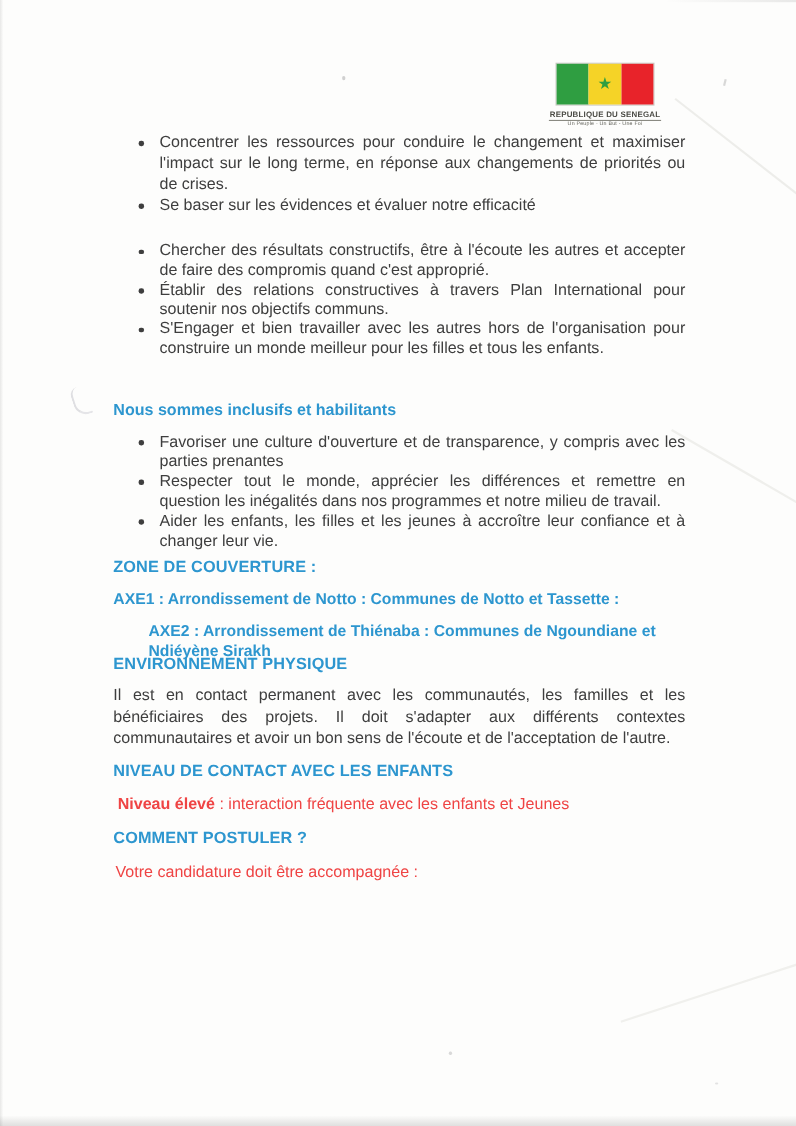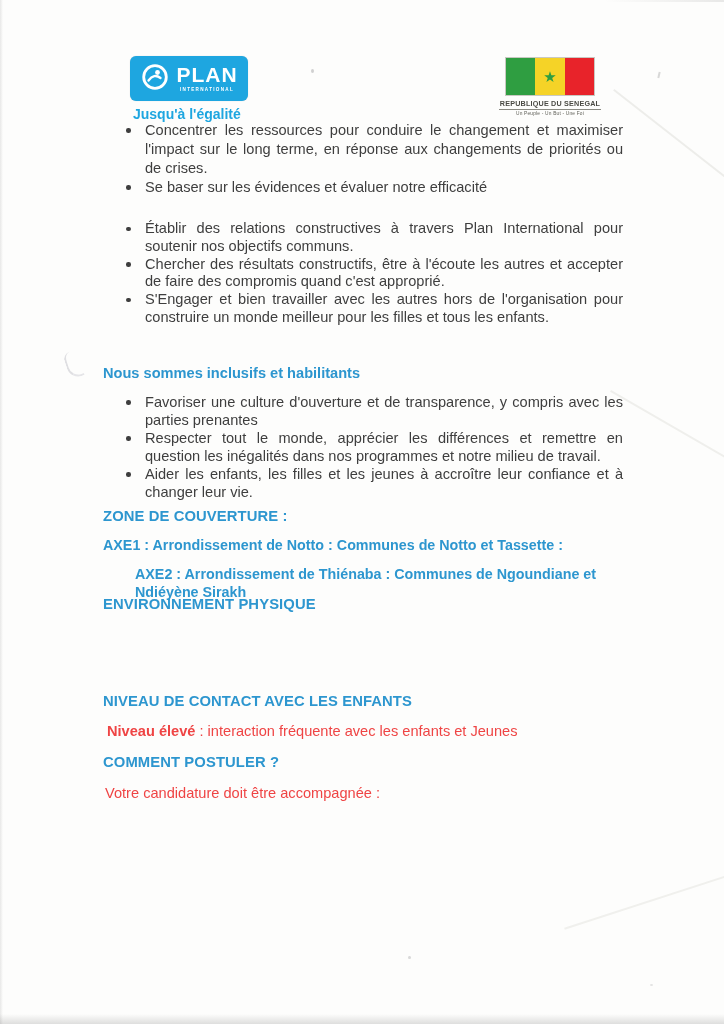--- a/index.html
+++ b/index.html
@@ -108,72 +108,57 @@
   .bottom-edge { left: 0; bottom: 0; width: 100%; height: 10px;
     background: linear-gradient(to bottom, rgba(0,0,0,0), rgba(60,60,60,0.16)); }
   .top-corner { right: 0; top: 0; width: 120px; height: 2px;
     background: linear-gradient(to left, rgba(80,80,80,0.12), rgba(0,0,0,0)); }
 </style>
 </head>
 <body>
 
 <div class="page">
 
-  <div class="logo-block">
-    <div class="logo-box">
-      <span>
-        <svg width="30" height="30" viewBox="0 0 30 30">
-          <circle cx="15" cy="15" r="11.3" fill="none" stroke="#ffffff" stroke-width="2.8"></circle>
-          <circle cx="17.5" cy="10.5" r="2.4" fill="#ffffff"></circle>
-          <path d="M8.5 18.5 q5.5 -7.5 12 -2.5" fill="none" stroke="#ffffff" stroke-width="2.3" stroke-linecap="round"></path>
-        </svg>
-      </span>
-      <span class="logo-texts">
-        <span class="logo-brand">PLAN</span>
-        <span class="logo-sub">INTERNATIONAL</span>
-      </span>
-    </div>
-    <div class="tagline">Jusqu'à l'égalité</div>
-  </div>
 
   <div class="flag-block">
     <div class="flag">
       <div class="stripe green"></div>
       <div class="stripe yellow">
         <span class="star">★</span>
       </div>
       <div class="stripe red"></div>
     </div>
     <div class="flag-caption">REPUBLIQUE DU SENEGAL</div>
     <div class="flag-motto">Un Peuple - Un But - Une Foi</div>
   </div>
 
   <ul class="bullets block" style="top:121px;">
     <li>Concentrer les ressources pour conduire le changement et maximiser l'impact sur le long terme, en réponse aux changements de priorités ou de crises.</li>
     <li>Se baser sur les évidences et évaluer notre efficacité</li>
   </ul>
 
   <ul class="bullets tight block" style="top:220px;">
+    <li>Chercher des résultats constructifs, être à l'écoute les autres et accepter de faire des compromis quand c'est approprié.</li>
     <li>Établir des relations constructives à travers Plan International pour soutenir nos objectifs communs.</li>
-    <li>Chercher des résultats constructifs, être à l'écoute les autres et accepter de faire des compromis quand c'est approprié.</li>
     <li>S'Engager et bien travailler avec les autres hors de l'organisation pour construire un monde meilleur pour les filles et tous les enfants.</li>
   </ul>
 
   <div class="heading-sent block" style="top:364px;">Nous sommes inclusifs et habilitants</div>
   <ul class="bullets mid block" style="top:393px;">
     <li>Favoriser une culture d'ouverture et de transparence, y compris avec les parties prenantes</li>
     <li>Respecter tout le monde, apprécier les différences et remettre en question les inégalités dans nos programmes et notre milieu de travail.</li>
     <li>Aider les enfants, les filles et les jeunes à accroître leur confiance et à changer leur vie.</li>
   </ul>
 
   <div class="heading-caps block" style="top:507px;">ZONE DE COUVERTURE :</div>
   <div class="axe-line block" style="top:536px;">AXE1 :  Arrondissement de Notto : Communes de Notto et Tassette :</div>
   <div class="axe-line block" style="top:565px;margin-left:32px;">AXE2 : Arrondissement de Thiénaba : Communes de Ngoundiane et Ndiéyène Sirakh</div>
 
   <div class="heading-caps block" style="top:595px;">ENVIRONNEMENT PHYSIQUE</div>
+  <div class="para block" style="top:623px;">Il est en contact permanent avec les communautés, les familles et les bénéficiaires des projets. Il doit s'adapter aux différents contextes communautaires et avoir un bon sens de l'écoute et de l'acceptation de l'autre.</div>
 
   <div class="heading-caps block" style="top:692px;">NIVEAU DE CONTACT AVEC LES ENFANTS</div>
   <div class="plain-line block" style="top:722px; left:107px;">
     <span class="bold-lead">Niveau élevé</span><span> : interaction fréquente avec les enfants et Jeunes</span>
   </div>
 
   <div class="heading-caps block" style="top:753px;">COMMENT POSTULER ?</div>
   <div class="plain-line block" style="top:784px; left:105px;">Votre candidature doit être accompagnée :</div>
 
   <div class="artifact squiggle"></div>

